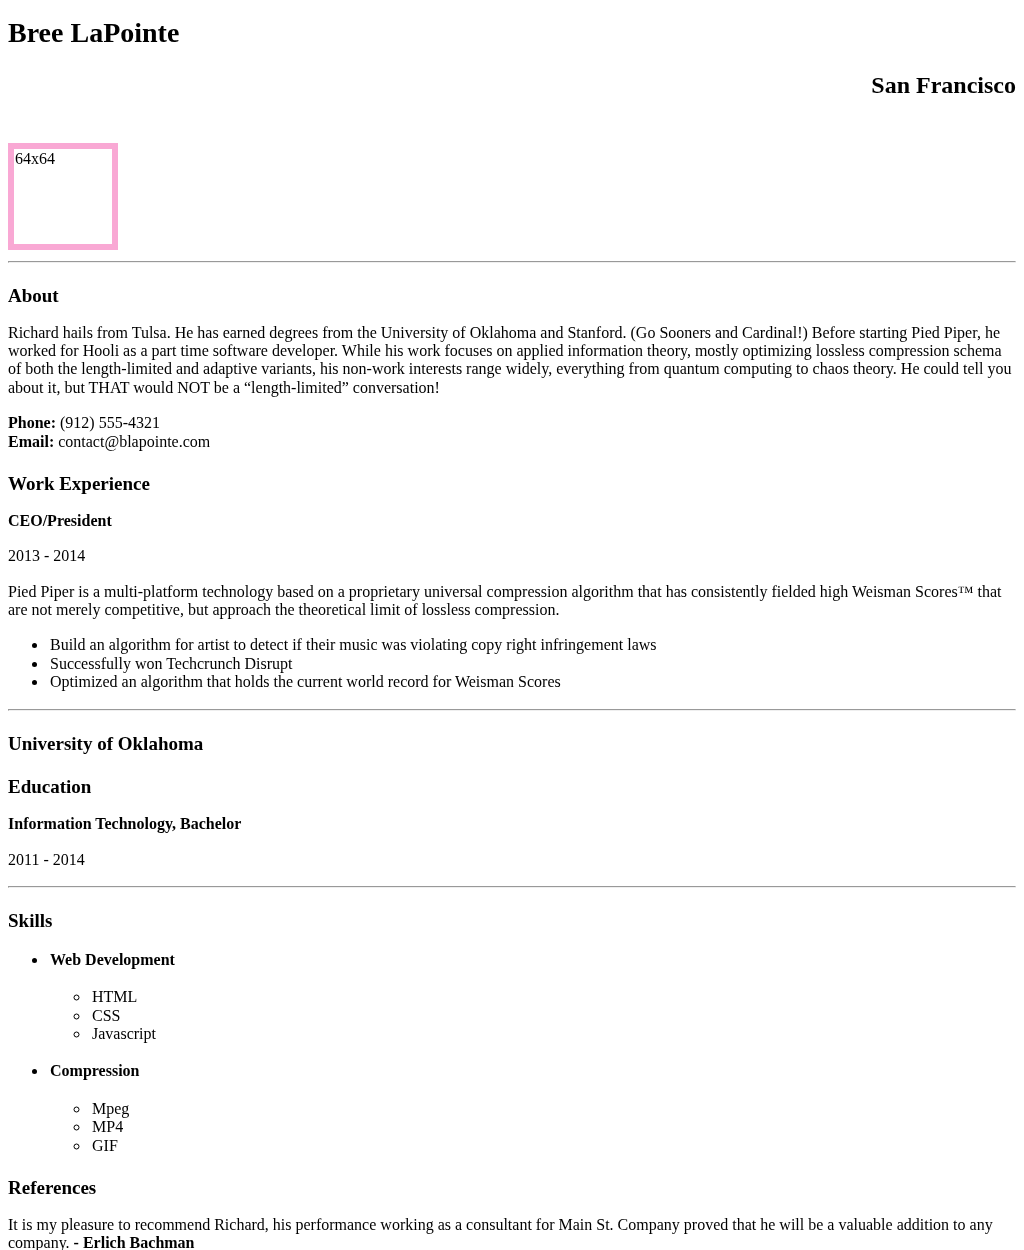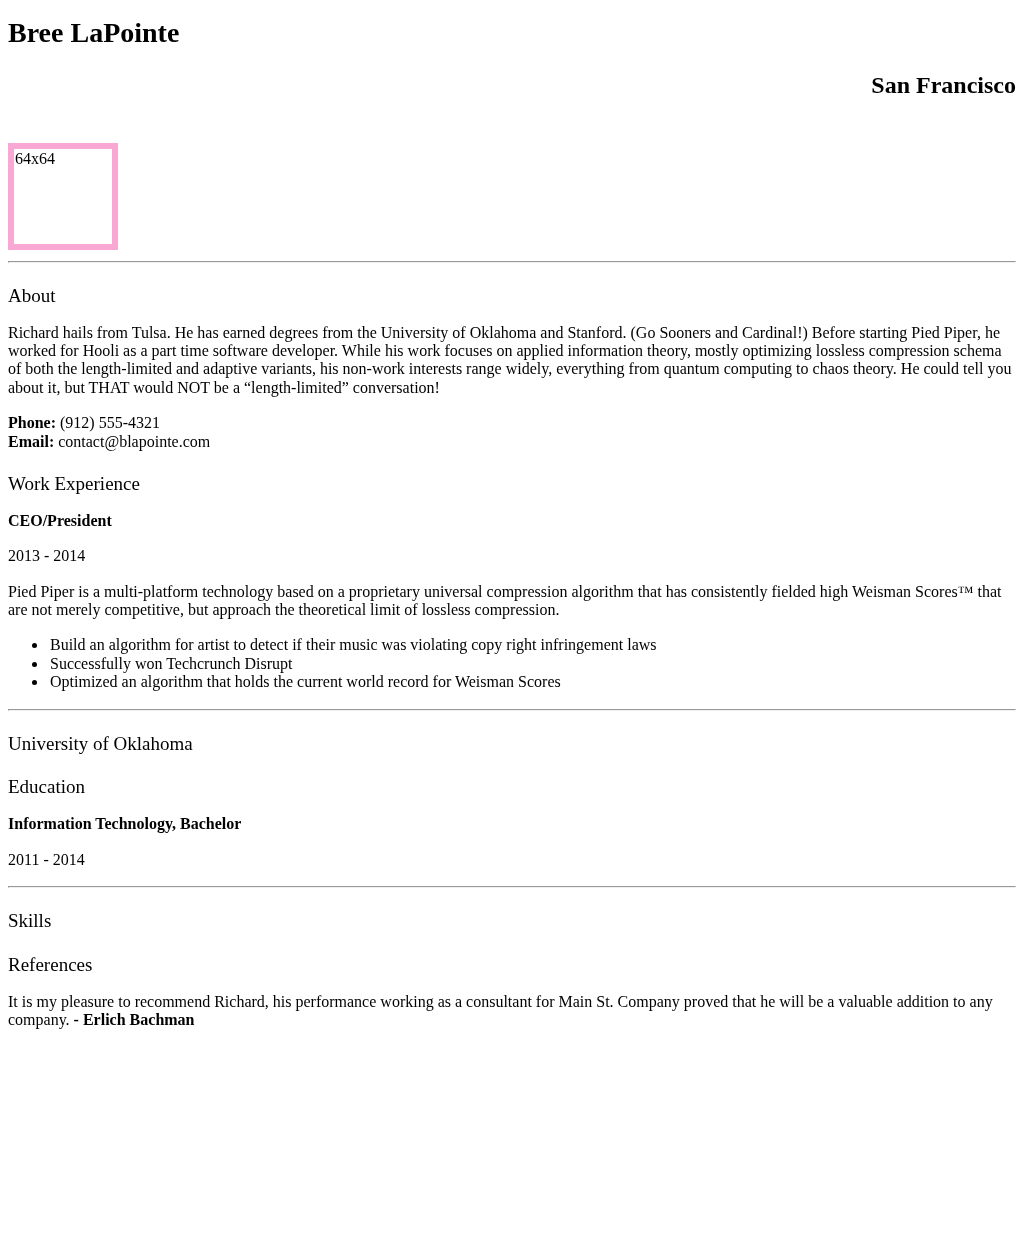--- a/index.html
+++ b/index.html
@@ -7,21 +7,21 @@
   body {
     margin: 8px;
     width: 1008px;
     color: #000000;
     font-family: "Liberation Serif", "DejaVu Serif", serif;
     font-size: 16px;
     line-height: 1.15;
   }
   h1 { font-size: 28px; font-weight: bold; margin: 9px 0 20px 0; line-height: 1.15; }
   h2 { font-size: 24px; font-weight: bold; margin: 23px 0 20px 0; line-height: 1.15; text-align: right; }
-  h3 { font-size: 19px; font-weight: normal; margin: 22px 0 17px 0; line-height: 1.15; }
+  h3 { font-size: 19px; font-weight: bold; margin: 22px 0 17px 0; line-height: 1.15; }
   h4 { font-size: 16px; font-weight: bold; margin: 4px 0; line-height: 1.15; }
   p  { margin: 17px 0; }
   .avatar-wrap { margin: 43px 0 11px 0; }
   .avatar {
     width: 98px; height: 95px;
     border: 6px solid #f9a8d4;
     overflow: hidden;
   }
   .avatar .alt-text {
     display: inline-block;
@@ -85,20 +85,38 @@
     <h3>University of Oklahoma</h3>
     <h3>Education</h3>
     <h4>Information Technology, Bachelor</h4>
     <p>2011 - 2014</p>
   </section>
 
   <hr>
 
   <section>
     <h3>Skills</h3>
+    <ul>
+      <li>
+        <h4>Web Development</h4>
+        <ul>
+          <li>HTML</li>
+          <li>CSS</li>
+          <li>Javascript</li>
+        </ul>
+      </li>
+      <li>
+        <h4>Compression</h4>
+        <ul>
+          <li>Mpeg</li>
+          <li>MP4</li>
+          <li>GIF</li>
+        </ul>
+      </li>
+    </ul>
   </section>
 
   <section>
     <h3>References</h3>
     <p><span>It is my pleasure to recommend Richard, his performance working as a consultant for Main St. Company proved that he will be a valuable addition to any company.</span> <strong>- Erlich Bachman</strong></p>
   </section>
 
 </main>
 
 </body></html>

